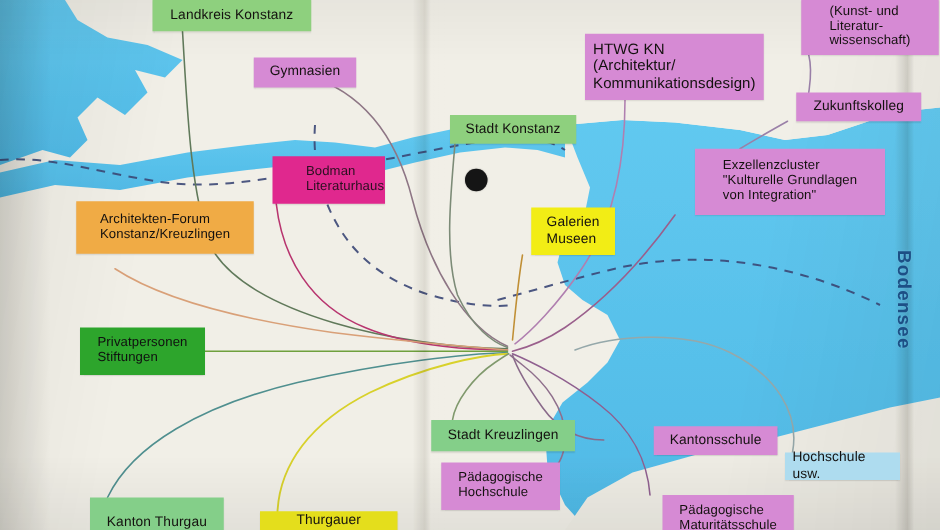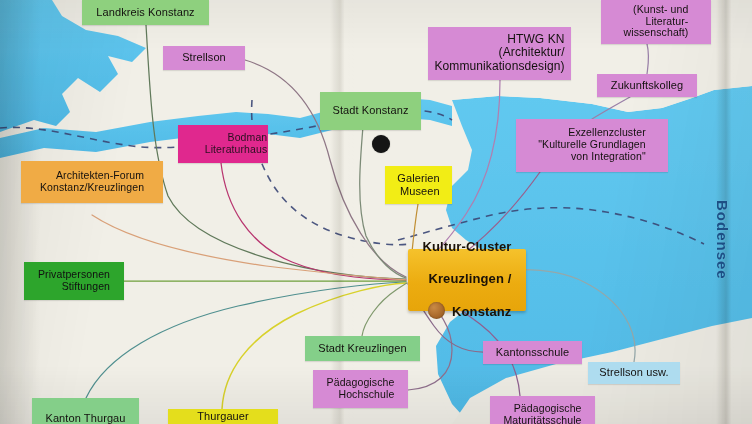--- a/index.html
+++ b/index.html
@@ -34,28 +34,29 @@
     position:absolute;left:0;top:0;bottom:0;width:40px;pointer-events:none;
     background:linear-gradient(90deg, rgba(90,88,80,0.20), rgba(0,0,0,0));
     mix-blend-mode:multiply;
   }
   svg.layer{position:absolute;left:0;top:0;width:752px;height:424px;}
 
   
   .chip{
     position:absolute;
     box-sizing:border-box;
-    text-align:right;
+    text-align:left;
     line-height:1.12;
     color:#14110f;
     letter-spacing:0.1px;
     padding:2px 6px 3px 6px;
     white-space:pre-line;
     z-index:6;
     box-shadow:0 1px 1px rgba(0,0,0,0.10);
+    margin-left:40px;
   }
   .chip.green     {background:#8ed07e;}
   .chip.greenDark {background:#2da52c;color:#101010;}
   .chip.greenMid  {background:#84cf89;}
   .chip.pink      {background:#d68ad4;}
   .chip.magenta   {background:#e0288e;color:#2a1020;padding-left:32px;}
   .chip.yellow    {background:#f2ed15;}
   .chip.yellowDull{background:#e4de1c;}
   .chip.orange    {background:#f0ab45;}
   .chip.ltblue    {background:#aedcef;}
@@ -183,58 +184,49 @@
       <path stroke="#9a5f8c" d="M540,172 C520,200 490,236 452,262 C434,274 418,279 410,281"></path>
     </g>
   </svg>
 
   <div class="city-dot" id="city-dot" style="left: 372px; top: 135px; width: 18px; height: 18px;"></div>
 
   <div class="lake-label" id="lake-label" style="left: 714px; top: 200px; font-size: 15px;">Bodensee</div>
 
   <div id="nodes">
       <div class="chip green" style="left: 82px; top: 0px; width: 127px; height: 25px; font-size: 11px; display: flex; align-items: center; justify-content: center;">Landkreis Konstanz</div>
-      <div class="chip pink" style="left: 163px; top: 46px; width: 82px; height: 24px; font-size: 11px; display: flex; align-items: center; justify-content: center;">Strellson</div>
+      <div class="chip pink" style="left: 163px; top: 46px; width: 82px; height: 24px; font-size: 11px; display: flex; align-items: center; justify-content: center;">Gymnasien</div>
       <div class="chip magenta" style="left: 178px; top: 125px; width: 90px; height: 38px; font-size: 10.5px; display: flex; align-items: center; justify-content: center;">Bodman
 Literaturhaus</div>
       <div class="chip orange" style="left: 21px; top: 161px; width: 142px; height: 42px; font-size: 10.5px; display: flex; align-items: center; justify-content: center;">Architekten-Forum
 Konstanz/Kreuzlingen</div>
       <div class="chip greenDark" style="left: 24px; top: 262px; width: 100px; height: 38px; font-size: 10.5px; display: flex; align-items: center; justify-content: center;">Privatpersonen
 Stiftungen</div>
       <div class="chip greenMid" style="left: 32px; top: 398px; width: 107px; height: 42px; font-size: 11px; display: flex; align-items: center; justify-content: center;">Kanton Thurgau</div>
       <div class="chip yellowDull" style="left: 168px; top: 409px; width: 110px; height: 15px; font-size: 11px; display: flex; align-items: center; justify-content: center;">Thurgauer</div>
       <div class="chip greenMid" style="left: 305px; top: 336px; width: 115px; height: 25px; font-size: 11px; display: flex; align-items: center; justify-content: center;">Stadt Kreuzlingen</div>
       <div class="chip pink" style="left: 313px; top: 370px; width: 95px; height: 38px; font-size: 10.5px; display: flex; align-items: center; justify-content: center;">Pädagogische
 Hochschule</div>
-      <div class="chip green" style="left: 320px; top: 92px; width: 101px; height: 38px; font-size: 11px; display: flex; align-items: center; justify-content: center;">Stadt Konstanz</div>
+      <div class="chip green" style="left: 320px; top: 92px; width: 101px; height: 23px; font-size: 11px; display: flex; align-items: center; justify-content: center;">Stadt Konstanz</div>
       <div class="chip yellow" style="left: 385px; top: 166px; width: 67px; height: 38px; font-size: 11px; display: flex; align-items: center; justify-content: center;">Galerien
 Museen</div>
       <div class="chip pink" style="left: 428px; top: 27px; width: 143px; height: 53px; font-size: 12px; display: flex; align-items: center; justify-content: center;">HTWG KN
 (Architektur/
 Kommunikationsdesign)</div>
       <div class="chip pink" style="left: 601px; top: 0px; width: 110px; height: 44px; font-size: 10.5px; display: flex; align-items: center; justify-content: center;">(Kunst- und
 Literatur-
 wissenschaft)</div>
       <div class="chip pink" style="left: 597px; top: 74px; width: 100px; height: 23px; font-size: 11px; display: flex; align-items: center; justify-content: center;">Zukunftskolleg</div>
       <div class="chip pink" style="left: 516px; top: 119px; width: 152px; height: 53px; font-size: 10.5px; display: flex; align-items: center; justify-content: center;">Exzellenzcluster
 "Kulturelle Grundlagen
 von Integration"</div>
       <div class="chip pink" style="left: 483px; top: 341px; width: 99px; height: 23px; font-size: 11px; display: flex; align-items: center; justify-content: center;">Kantonsschule</div>
-      <div class="chip ltblue" style="left: 588px; top: 362px; width: 92px; height: 22px; font-size: 11px; display: flex; align-items: center; justify-content: center;">Strellson usw.</div>
+      <div class="chip ltblue" style="left: 588px; top: 362px; width: 92px; height: 22px; font-size: 11px; display: flex; align-items: center; justify-content: center;">Hochschule usw.</div>
       <div class="chip pink" style="left: 490px; top: 396px; width: 105px; height: 38px; font-size: 10.5px; display: flex; align-items: center; justify-content: center;">Pädagogische
 Maturitätsschule</div>
     </div>
 
-  <div class="chip hub" id="hub" style="left: 408px; top: 249px; width: 118px; height: 62px; font-size: 13px; display: flex; align-items: center; justify-content: center; line-height: 1.22;">
-    <span class="hub-lines">
-      <span class="hub-row">Kultur-Cluster</span>
-      <span class="hub-row">Kreuzlingen /</span>
-      <span class="hub-row with-dot">
-        <span class="hub-dot"></span><span>Konstanz</span>
-      </span>
-    </span>
-  </div>
 
   <div class="fold f1"></div>
   <div class="fold f2"></div>
   <div class="shade-left"></div>
   <div class="paper-tint"></div>
 </div>
 
 </body></html>

